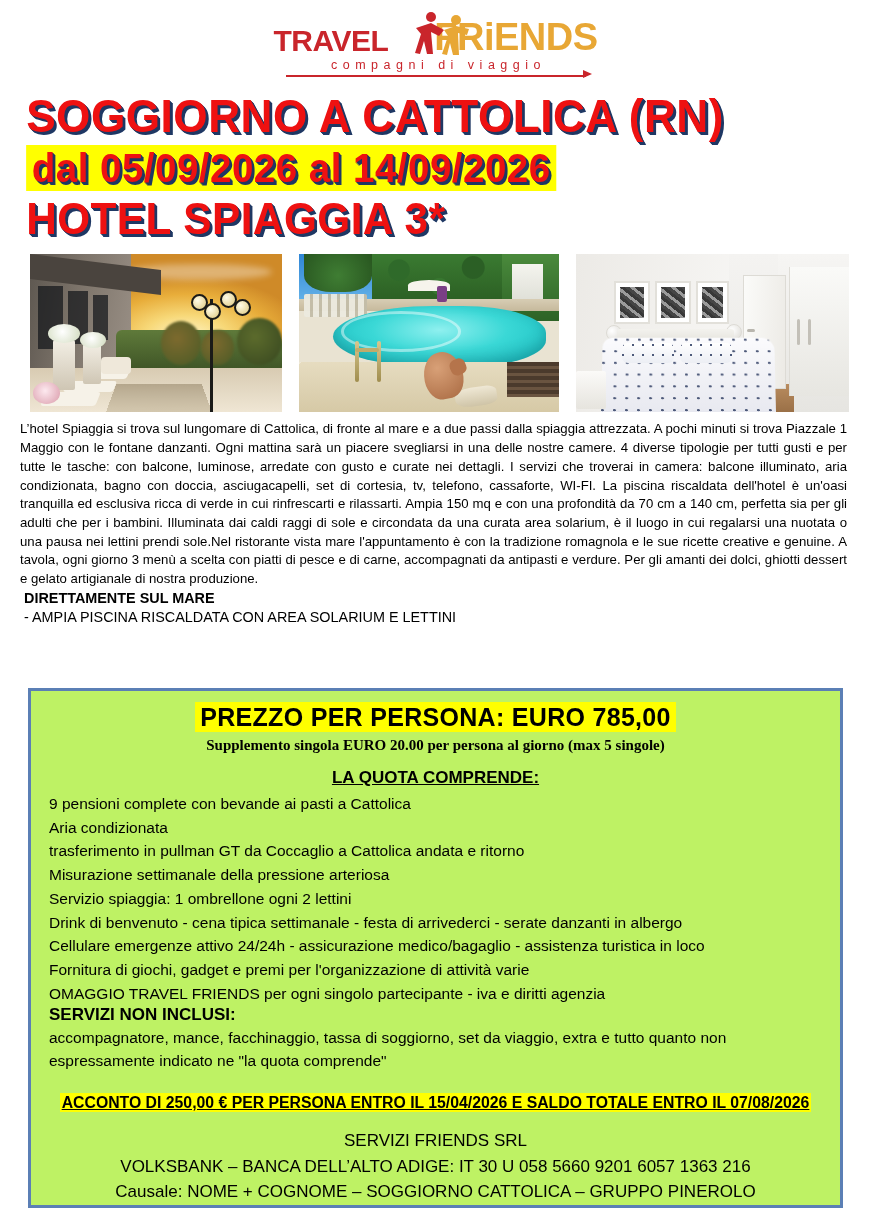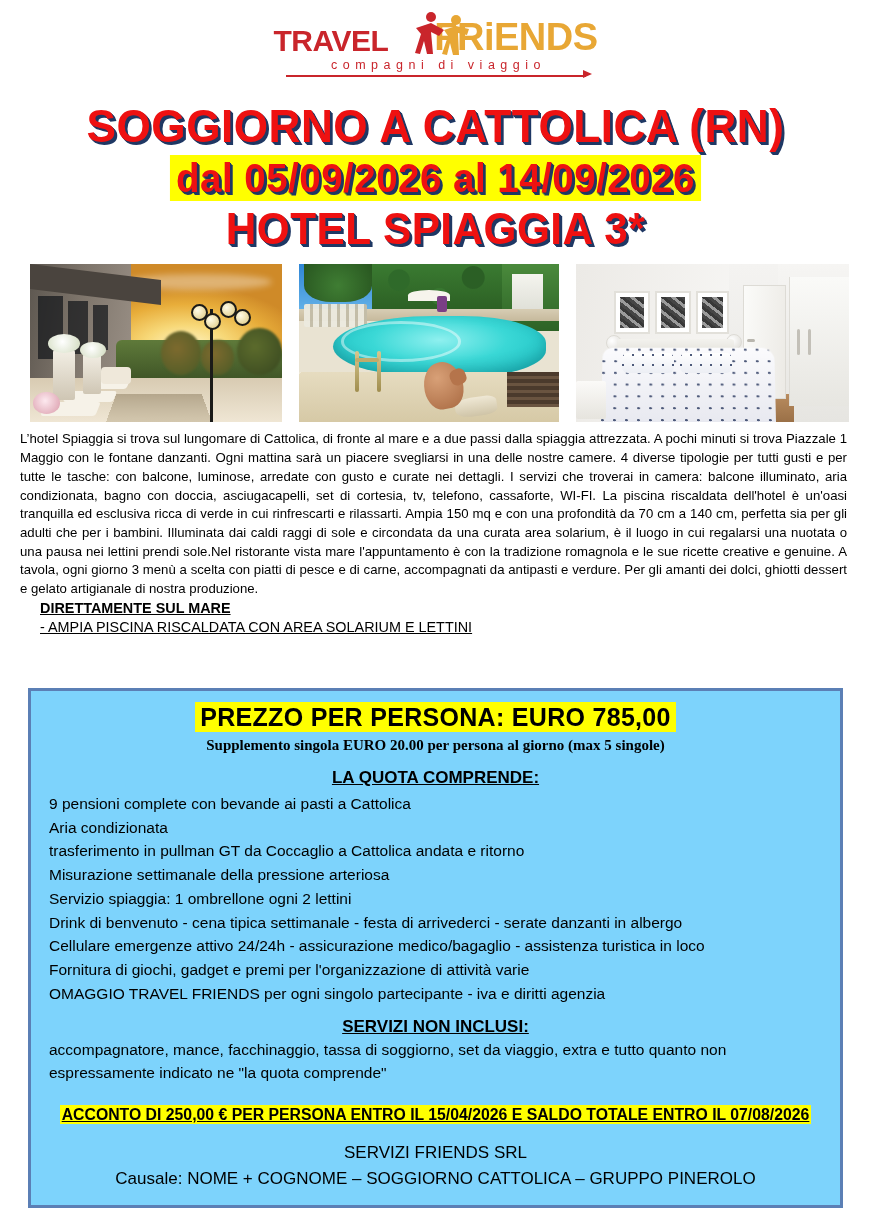--- a/index.html
+++ b/index.html
@@ -89,22 +89,21 @@
     top: -5px;
     width: 0;
     height: 0;
     border-left: 9px solid #c9252b;
     border-top: 4px solid transparent;
     border-bottom: 4px solid transparent;
   }
 
   
   .titles {
-    text-align: center;
-    margin-top: 10px;
+    margin-top: 0;
   }
   .title-line {
     font-family: "Liberation Sans Narrow", "Liberation Sans", sans-serif;
     font-weight: bold;
     color: #ee1111;
     letter-spacing: 0.5px;
     line-height: 1.04;
     text-shadow:
       2px 2px 0 #1f3864,
       3px 3px 0 #1f3864,
@@ -486,40 +485,39 @@
   
   .descr {
     margin: 8px 24px 0 20px;
     font-family: "Liberation Sans Narrow", "Liberation Sans", sans-serif;
     font-size: 13.2px;
     line-height: 1.42;
     text-align: justify;
     color: #000;
   }
   .features {
-    margin: 0 24px 0 40px;
+    margin: 0 24px 0 24px;
     font-family: "Liberation Sans", sans-serif;
     font-size: 14.4px;
     line-height: 1.33;
-    text-decoration: underline;
   }
   .features .ft-head {
     font-weight: bold;
   }
 
   
   .pricebox {
     position: absolute;
     left: 28px;
     top: 688px;
     width: 815px;
     height: 520px;
     border: 3px solid #5b7fb5;
     box-sizing: border-box;
-    background: #7dd3fc;
+    background: #bef264;
     padding: 10px 18px 0 18px;
   }
   .price-title {
     text-align: center;
     font-family: "Liberation Sans Narrow", "Liberation Sans", sans-serif;
     font-weight: bold;
     font-size: 25px;
     letter-spacing: .3px;
     margin-top: 2px;
   }
@@ -543,26 +541,24 @@
     margin-top: 14px;
   }
   .incl-list {
     margin-top: 4px;
     text-align: left;
     font-family: "Liberation Sans Narrow", "Liberation Sans", sans-serif;
     font-size: 15.5px;
     line-height: 1.53;
   }
   .sec-head-left {
-    text-align: center;
+    text-align: left;
     font-family: "Liberation Sans Narrow", "Liberation Sans", sans-serif;
     font-weight: bold;
     font-size: 17px;
-    text-decoration: underline;
-    margin-top: 12px;
   }
   .excl-text {
     font-family: "Liberation Sans Narrow", "Liberation Sans", sans-serif;
     font-size: 15.5px;
     line-height: 1.45;
     margin-top: 2px;
     text-align: left;
   }
   .deposit {
     margin-top: 22px;
@@ -727,17 +723,18 @@
       <div>OMAGGIO TRAVEL FRIENDS per ogni singolo partecipante - iva e diritti agenzia</div>
     </div>
 
     <div class="sec-head-left">SERVIZI NON INCLUSI:</div>
     <div class="excl-text">accompagnatore, mance, facchinaggio, tassa di soggiorno, set da viaggio, extra e tutto quanto non espressamente indicato ne "la quota comprende"</div>
 
     <div class="deposit"><span>ACCONTO DI 250,00 € PER PERSONA ENTRO IL 15/04/2026 E SALDO TOTALE ENTRO IL 07/08/2026</span></div>
 
     <div class="iban-block">
       <div>SERVIZI FRIENDS SRL</div>
+      <div>VOLKSBANK – BANCA DELL’ALTO ADIGE: IT 30 U 058 5660 9201 6057 1363 216</div>
       <div>Causale: NOME + COGNOME – SOGGIORNO CATTOLICA – GRUPPO PINEROLO</div>
     </div>
   </div>
 
 </div>
 
 </body></html>

